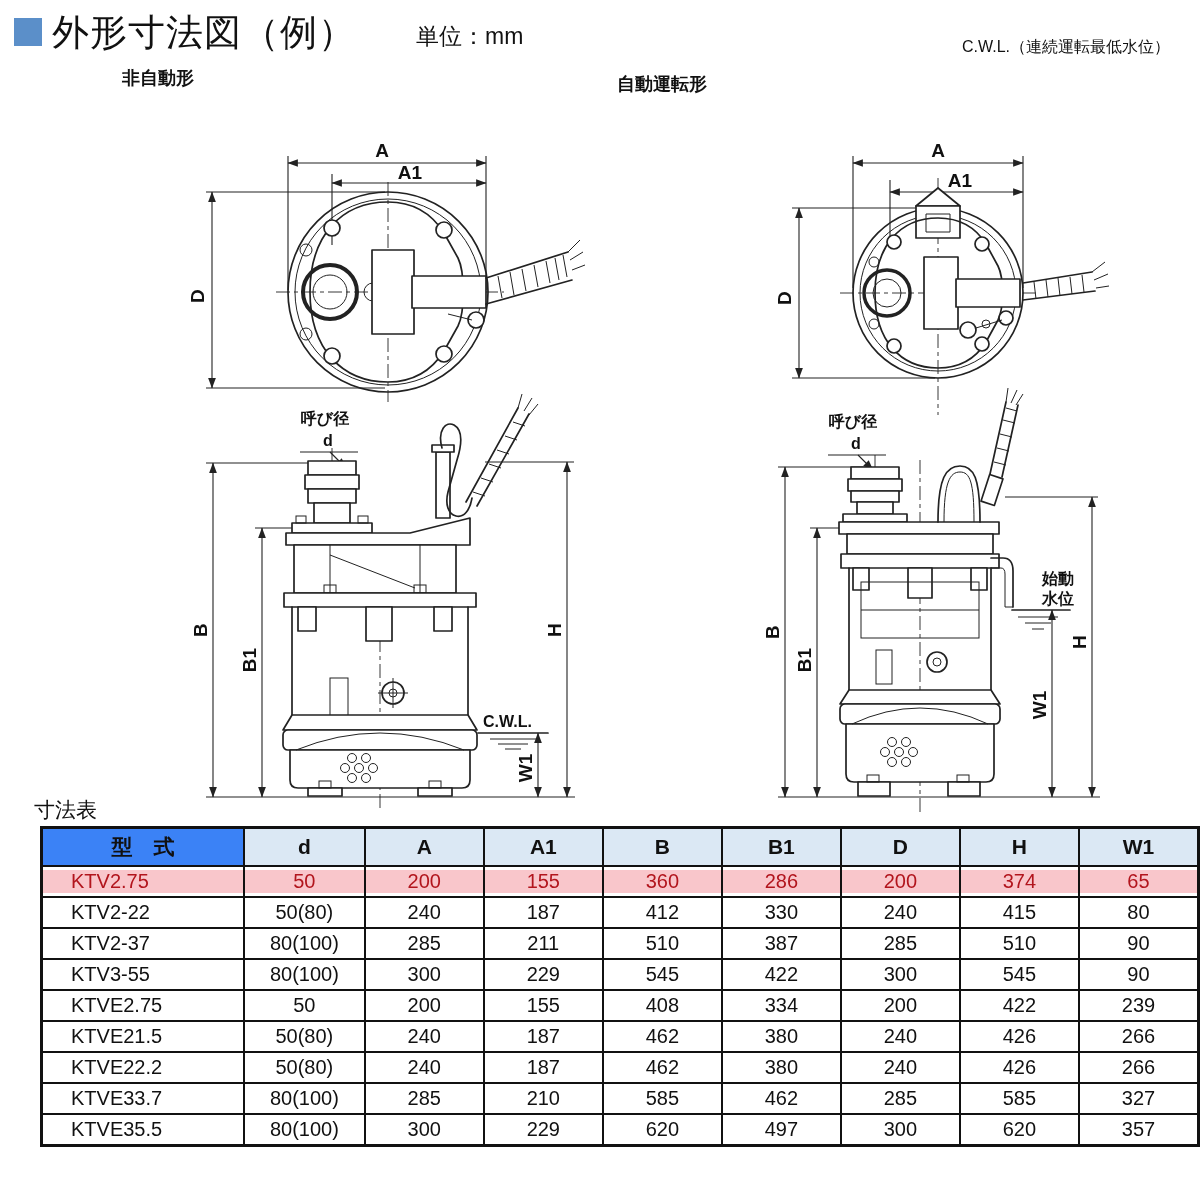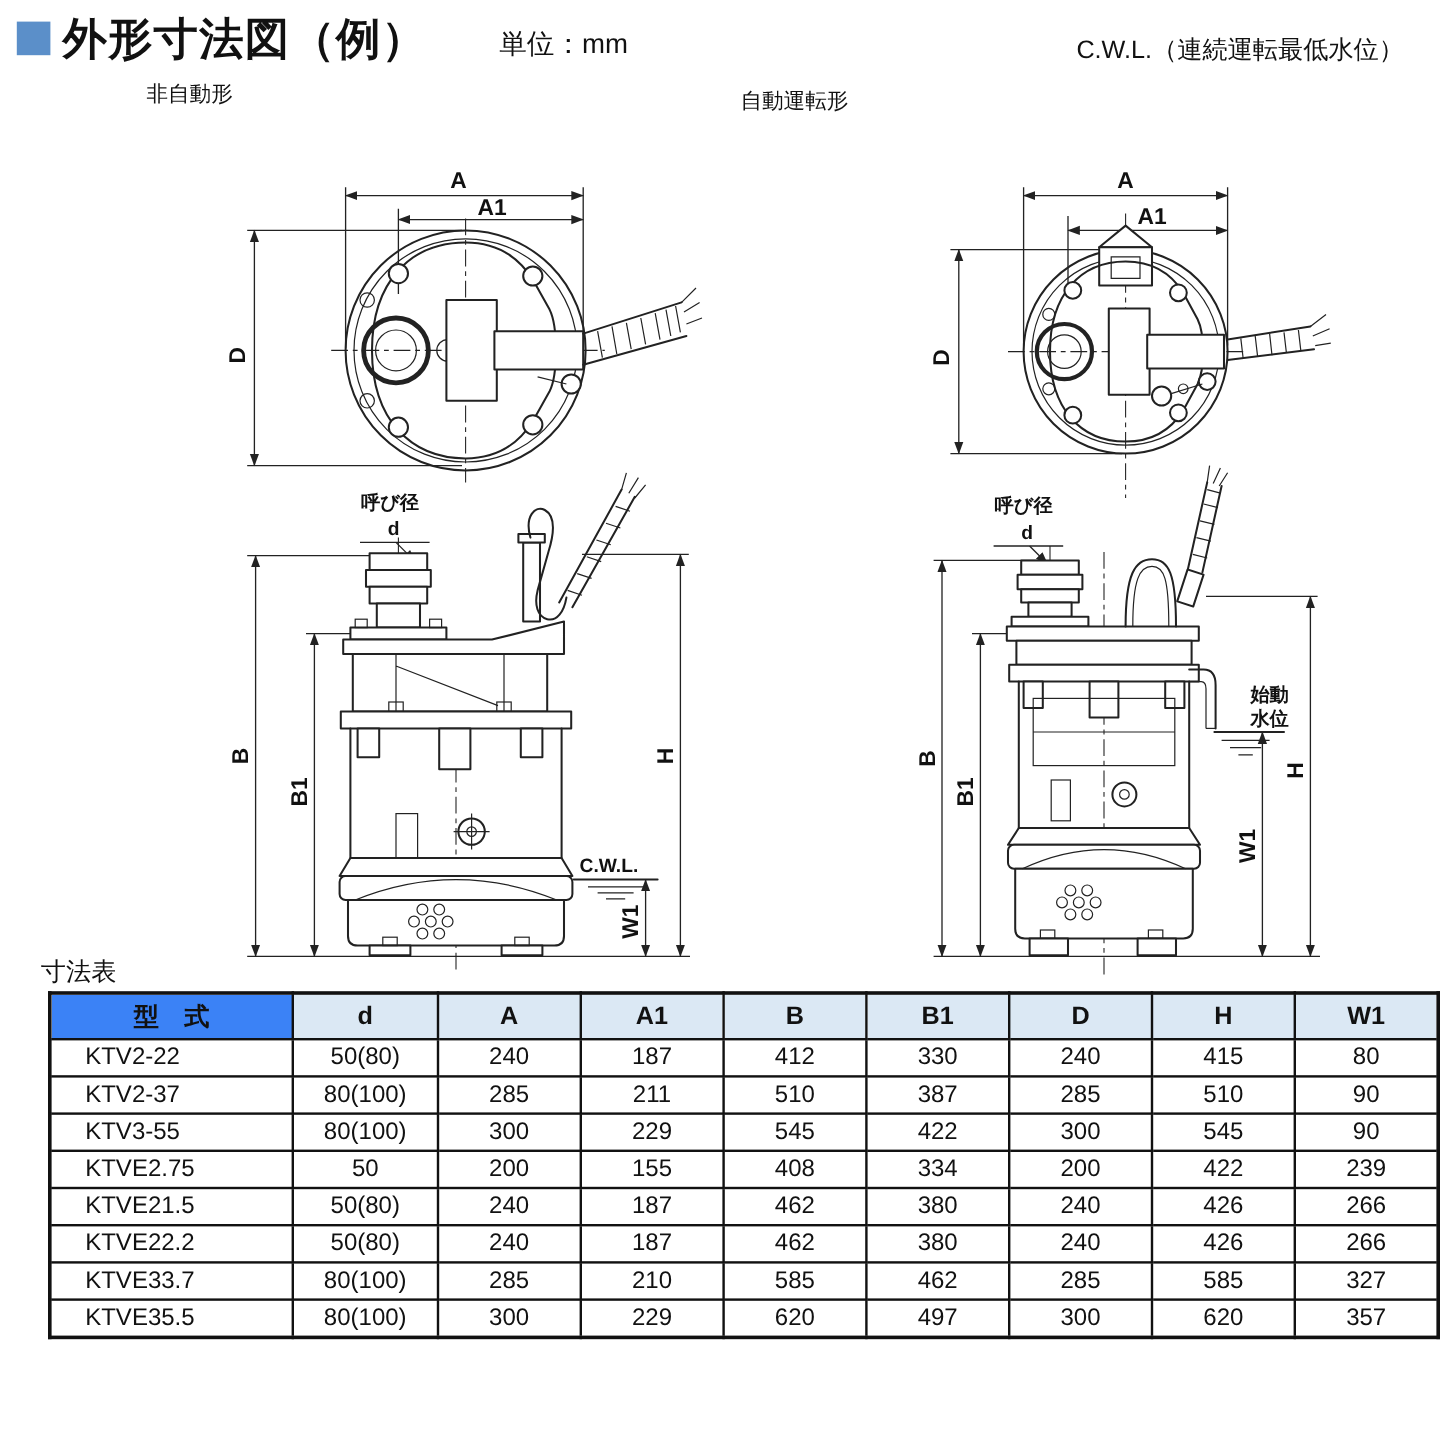--- a/index.html
+++ b/index.html
@@ -1,23 +1,23 @@
 <!DOCTYPE html>
 <html><head>
 <meta charset="utf-8">
 <style>
   html,body{margin:0;padding:0;background:#fff;}
   .page{position:relative;width:1200px;height:1200px;background:#fff;overflow:hidden;
         font-family:"Liberation Sans","DejaVu Sans",sans-serif;color:#111;}
   
   .title-square{position:absolute;left:14px;top:18px;width:28px;height:28px;}
-  .page-title{position:absolute;left:52px;top:8px;font-size:37px;font-weight:bold;letter-spacing:1px;margin:0;}
+  .page-title{position:absolute;left:52px;top:8px;font-size:37px;font-weight:normal;letter-spacing:1px;margin:0;}
   .unit-label{position:absolute;left:416px;top:21px;font-size:23px;font-weight:normal;}
-  .cwl-note{position:absolute;right:30px;top:27px;font-size:21px;}
-  .caption{position:absolute;font-size:18px;font-weight:normal;}
+  .cwl-note{position:absolute;right:30px;top:37px;font-size:16px;}
+  .caption{position:absolute;font-size:18px;font-weight:bold;}
   .caption-left{left:122px;top:66px;}
   .caption-right{left:617px;top:72px;}
   .drawing{position:absolute;}
   .drawing-left{left:180px;top:130px;}
   .drawing-right{left:740px;top:130px;}
   
   .ln{fill:none;stroke:#222;stroke-width:1.7;stroke-linejoin:round;stroke-linecap:round;}
   .lnf{fill:#fff;stroke:#222;stroke-width:1.7;stroke-linejoin:round;}
   .thin{fill:none;stroke:#222;stroke-width:1;}
   .dim{fill:none;stroke:#222;stroke-width:1.1;}
@@ -324,20 +324,31 @@
           <th style="background: rgb(219, 232, 244);">A</th>
           <th style="background: rgb(219, 232, 244);">A1</th>
           <th style="background: rgb(219, 232, 244);">B</th>
           <th style="background: rgb(219, 232, 244);">B1</th>
           <th style="background: rgb(219, 232, 244);">D</th>
           <th style="background: rgb(219, 232, 244);">H</th>
           <th style="background: rgb(219, 232, 244);">W1</th>
         </tr>
     </thead>
     <tbody>
+        <tr class="hl">
+          <td class="model">KTV2.75</td>
+          <td>50</td>
+          <td>200</td>
+          <td>155</td>
+          <td>360</td>
+          <td>286</td>
+          <td>200</td>
+          <td>374</td>
+          <td>65</td>
+        </tr>
         <tr>
           <td class="model">KTV2-22</td>
           <td>50(80)</td>
           <td>240</td>
           <td>187</td>
           <td>412</td>
           <td>330</td>
           <td>240</td>
           <td>415</td>
           <td>80</td>

